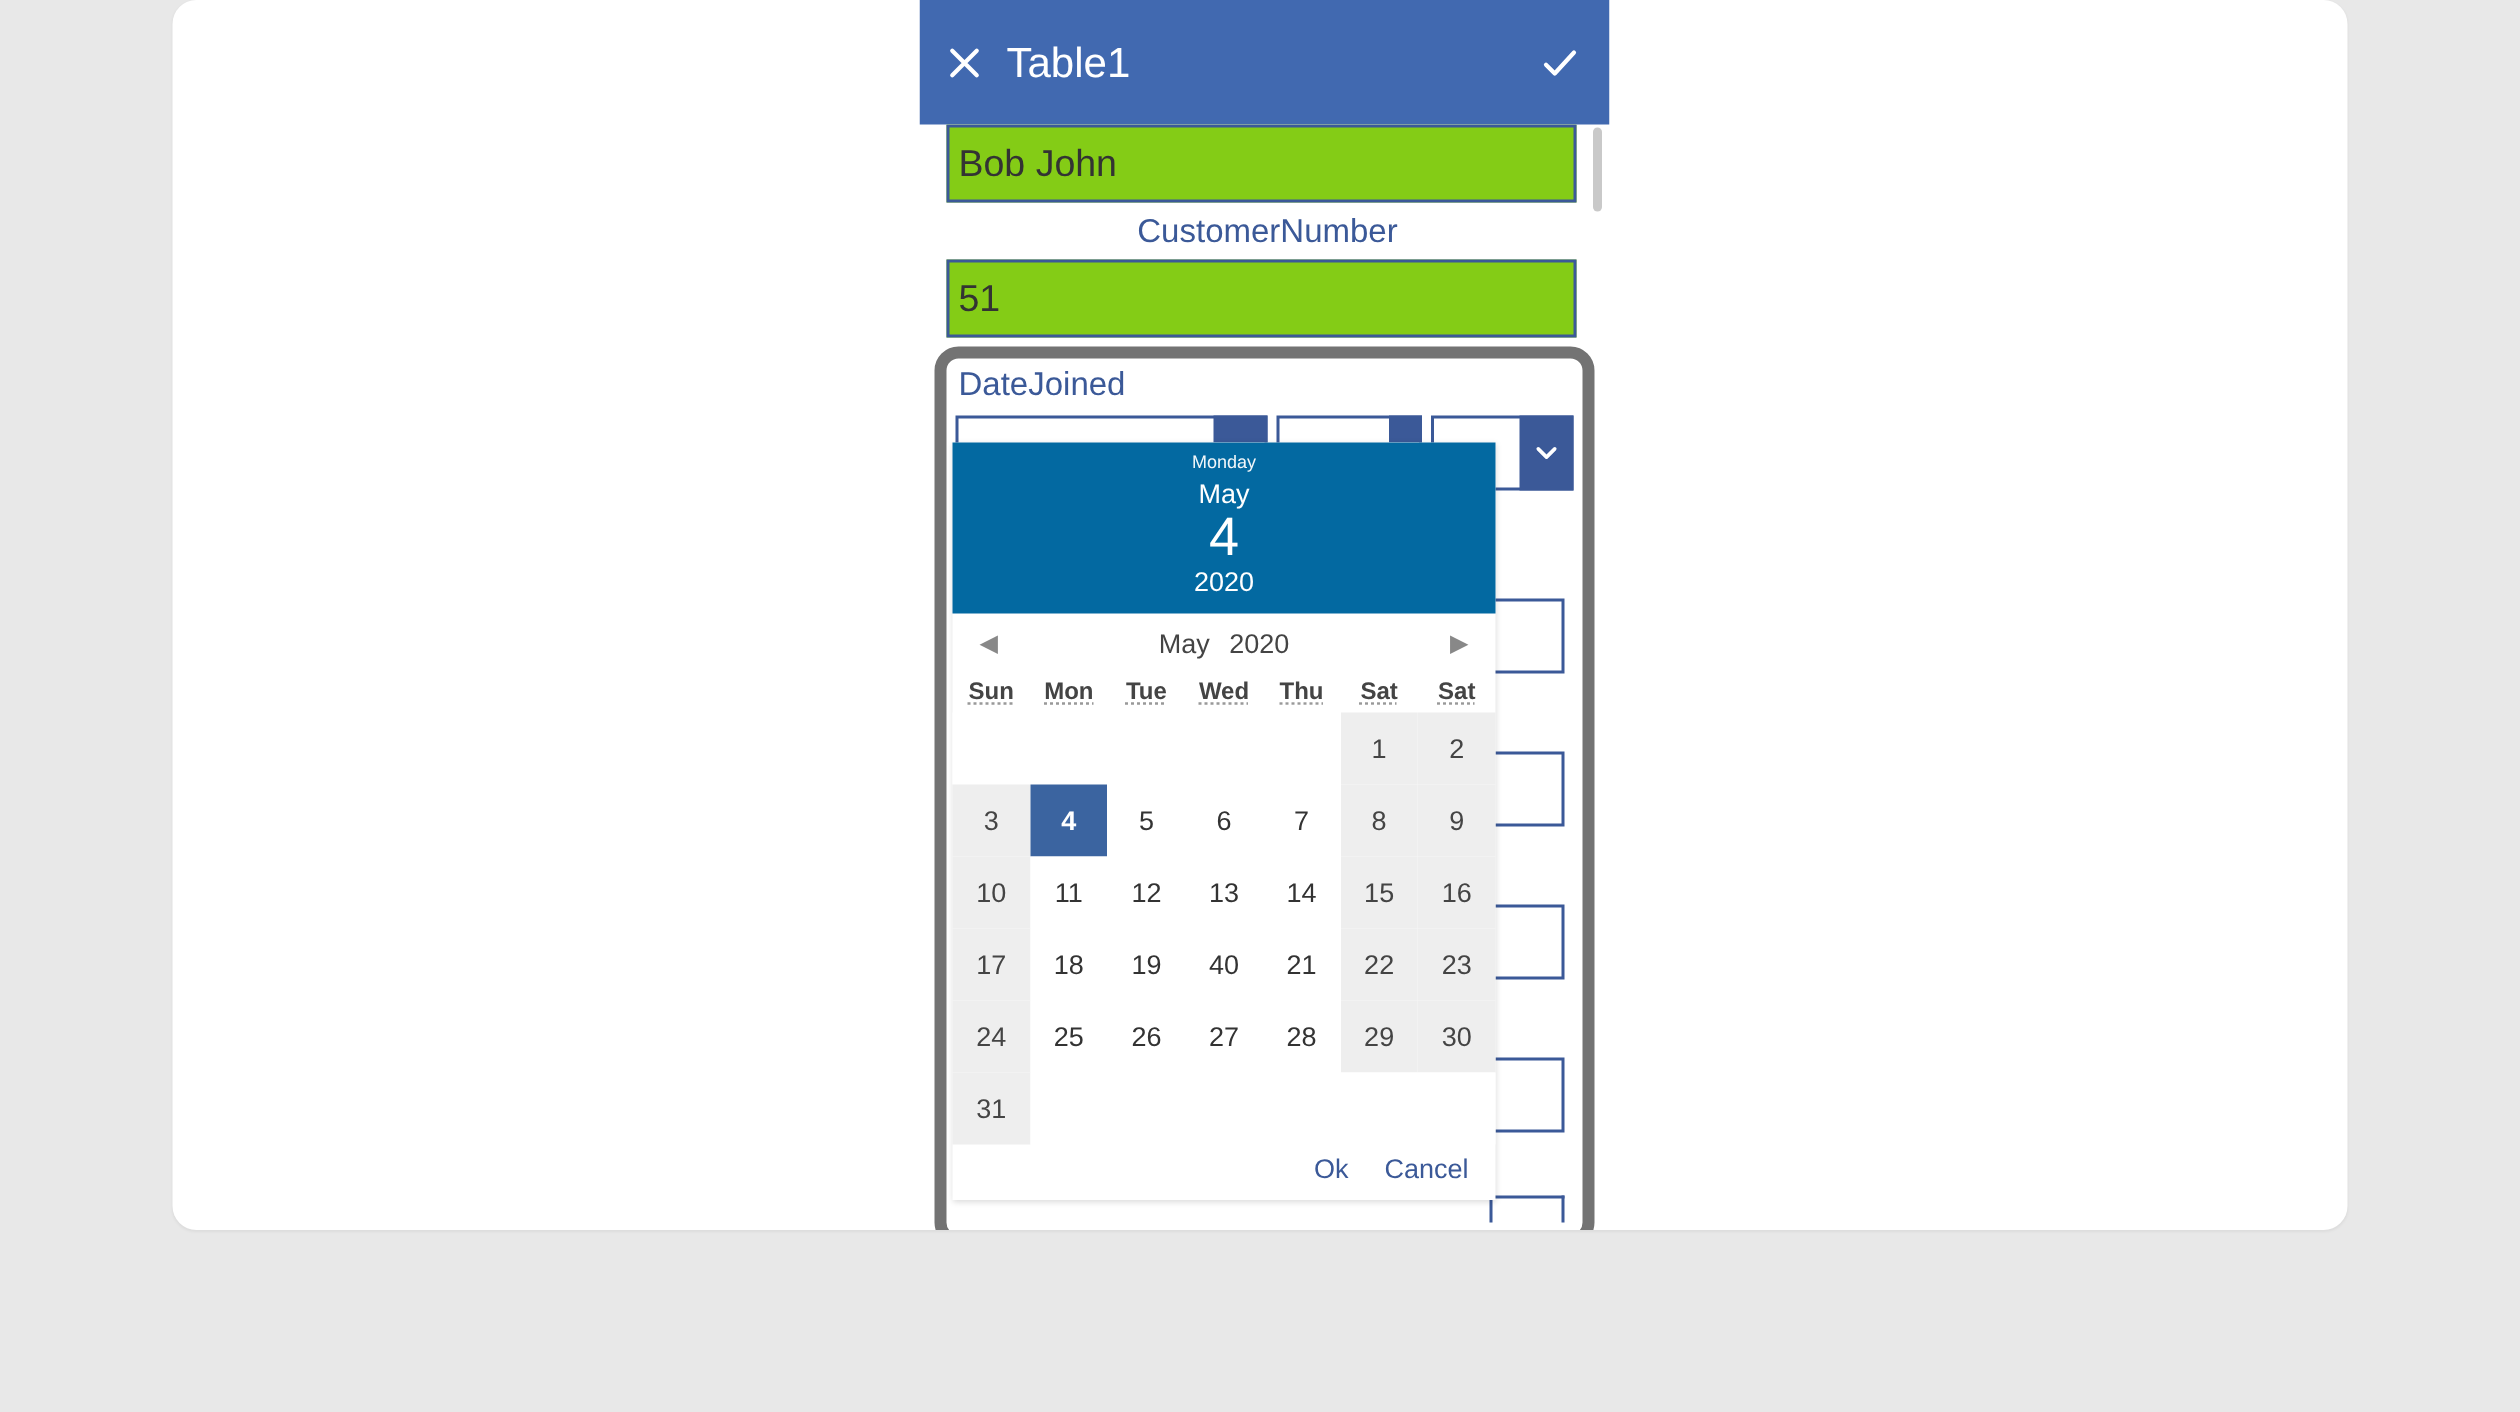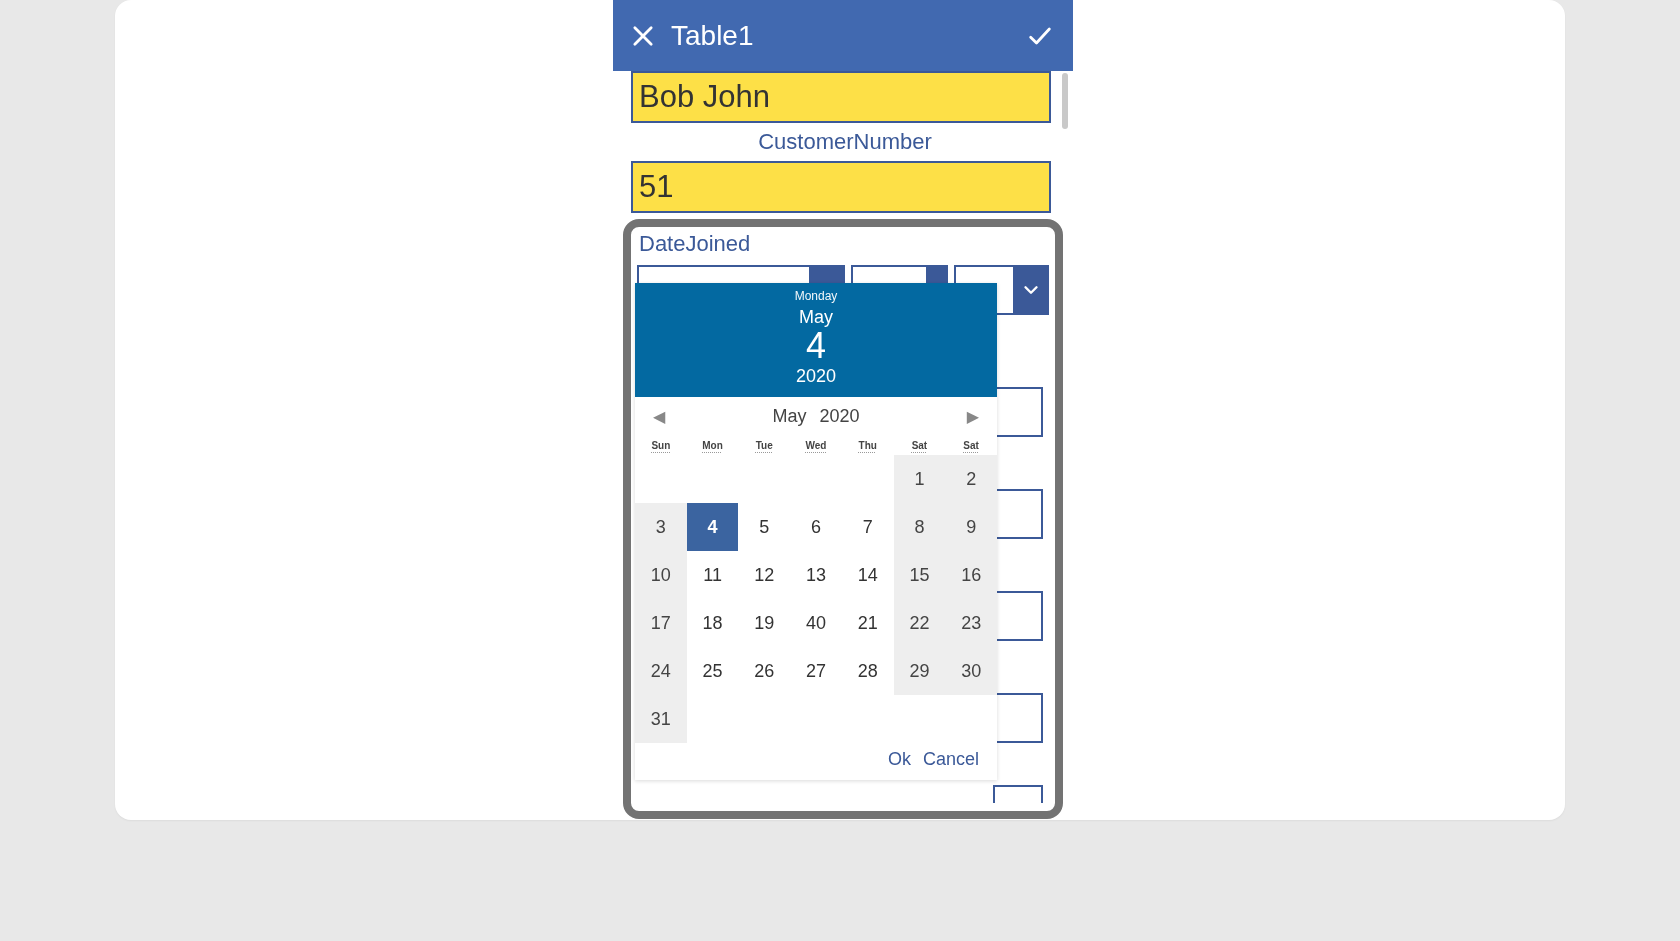--- a/index.html
+++ b/index.html
@@ -25,21 +25,21 @@
   .phone {
     position: absolute;
     left: 498px;
     top: 0;
     width: 460px;
     height: 820px;
     background: #fff;
     overflow: hidden;
   }
   .topbar {
-    height: 71px;
+    height: 83px;
     background: #4169b0;
     display: flex;
     align-items: center;
     padding: 0 16px;
     color: #fff;
   }
   .topbar .title {
     flex: 1;
     font-size: 28px;
     padding-left: 14px;
@@ -66,24 +66,24 @@
     color: #3b5998;
     font-size: 22px;
     margin-bottom: 6px;
     padding-left: 4px;
     text-align: center;
   }
   .text-input {
     width: 420px;
     height: 52px;
     border: 2px solid #3b5998;
-    font-size: 31px;
+    font-size: 25px;
     padding: 0 6px;
     color: #333;
-    background: #fde047;
+    background: #84cc16;
     outline: none;
   }
   .date-section {
     position: absolute;
     left: 10px;
     right: 10px;
     top: 148px;
     bottom: 8px;
     border: 8px solid #737373;
     border-radius: 16px;
@@ -156,21 +156,21 @@
     font-size: 18px;
   }
   .cal-nav .arrow { color: #888; font-size: 16px; padding: 4px 8px; cursor: pointer; }
   .cal-nav .label span { margin: 0 4px; }
   .cal-grid {
     display: grid;
     grid-template-columns: repeat(7, 1fr);
     text-align: center;
   }
   .cal-dow {
-    font-size: 10px;
+    font-size: 16px;
     color: #444;
     font-weight: 600;
     padding: 4px 0;
     text-decoration: underline dotted #999;
     text-underline-offset: 3px;
   }
   .cal-cell {
     height: 48px;
     font-size: 18px;
     color: #333;
@@ -179,21 +179,21 @@
     justify-content: center;
     cursor: pointer;
     background: #fff;
   }
   .cal-cell.empty { cursor: default; }
   .cal-cell.weekend { background: #eeeeee; color: #444; }
   .cal-cell.selected { background: #3b64a0; color: #fff; font-weight: 600; }
   .cal-footer {
     display: flex;
     justify-content: flex-end;
-    gap: 12px;
+    gap: 24px;
     padding: 6px 18px 10px 0;
     color: #3b5998;
     font-size: 18px;
   }
   .cal-footer span { cursor: pointer; }
   .bg-input {
     position: absolute;
     right: 12px;
     width: 50px;
     border: 2px solid #3b5998;

